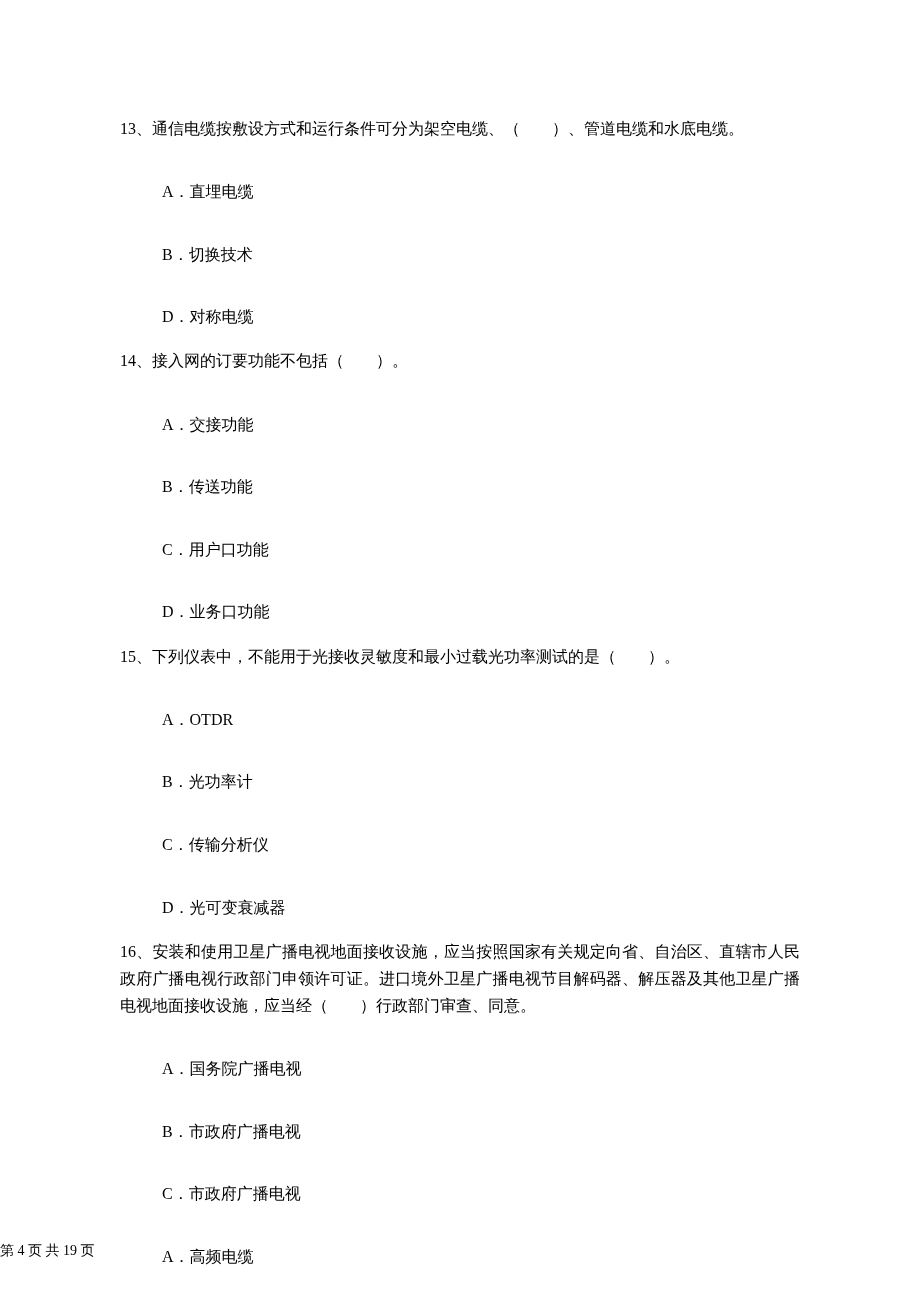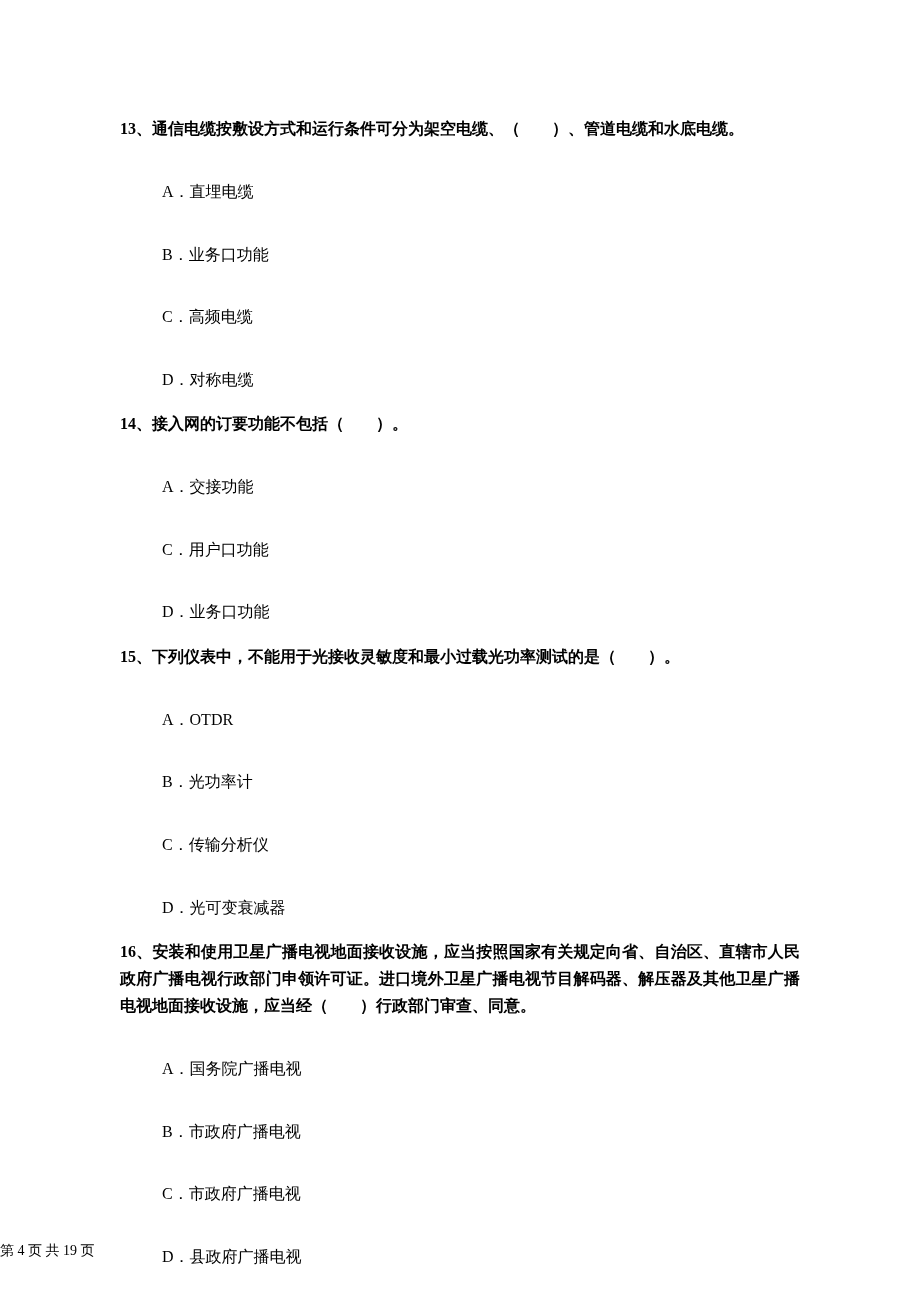--- a/index.html
+++ b/index.html
@@ -17,21 +17,20 @@
       padding: 115px 120px 0 120px;
       position: relative;
     }
     .question-block {
       margin-bottom: 11px;
     }
     .question-text {
       line-height: 1.7;
       margin-bottom: 14px;
       text-align: justify;
-      font-weight: bold;
     }
     .options {
       padding-left: 42px;
     }
     .option {
       line-height: 1.6;
       margin-bottom: 17.5px;
       margin-top: 37px;
     }
     .footer {
@@ -47,32 +46,32 @@
 <body>
 
 <div>
 
   <div class="question-block">
     <div class="question-text">
       <span>13、</span><span>通信电缆按敷设方式和运行条件可分为架空电缆、（　　）、管道电缆和水底电缆。</span>
     </div>
     <div class="options">
       <div class="option">A．直埋电缆</div>
-      <div class="option">B．业务口功能</div>
-      <div class="option">C．高频电缆</div>
+      <div class="option">B．切换技术</div>
       <div class="option">D．对称电缆</div>
     </div>
   </div>
 
   <div class="question-block">
     <div class="question-text">
       <span>14、</span><span>接入网的订要功能不包括（　　）。</span>
     </div>
     <div class="options">
       <div class="option">A．交接功能</div>
+      <div class="option">B．传送功能</div>
       <div class="option">C．用户口功能</div>
       <div class="option">D．业务口功能</div>
     </div>
   </div>
 
   <div class="question-block">
     <div class="question-text">
       <span>15、</span><span>下列仪表中，不能用于光接收灵敏度和最小过载光功率测试的是（　　）。</span>
     </div>
     <div class="options">
@@ -84,21 +83,20 @@
   </div>
 
   <div class="question-block">
     <div class="question-text">
       <span>16、</span><span>安装和使用卫星广播电视地面接收设施，应当按照国家有关规定向省、自治区、直辖市人民政府广播电视行政部门申领许可证。进口境外卫星广播电视节目解码器、解压器及其他卫星广播电视地面接收设施，应当经（　　）行政部门审查、同意。</span>
     </div>
     <div class="options">
       <div class="option">A．国务院广播电视</div>
       <div class="option">B．市政府广播电视</div>
       <div class="option">C．市政府广播电视</div>
-      <div class="option">D．县政府广播电视</div>
     </div>
   </div>
 
   <div class="question-block">
     <div class="options">
       <div class="option">A．高频电缆</div>
       <div class="option">B．切换技术</div>
     </div>
   </div>
 

